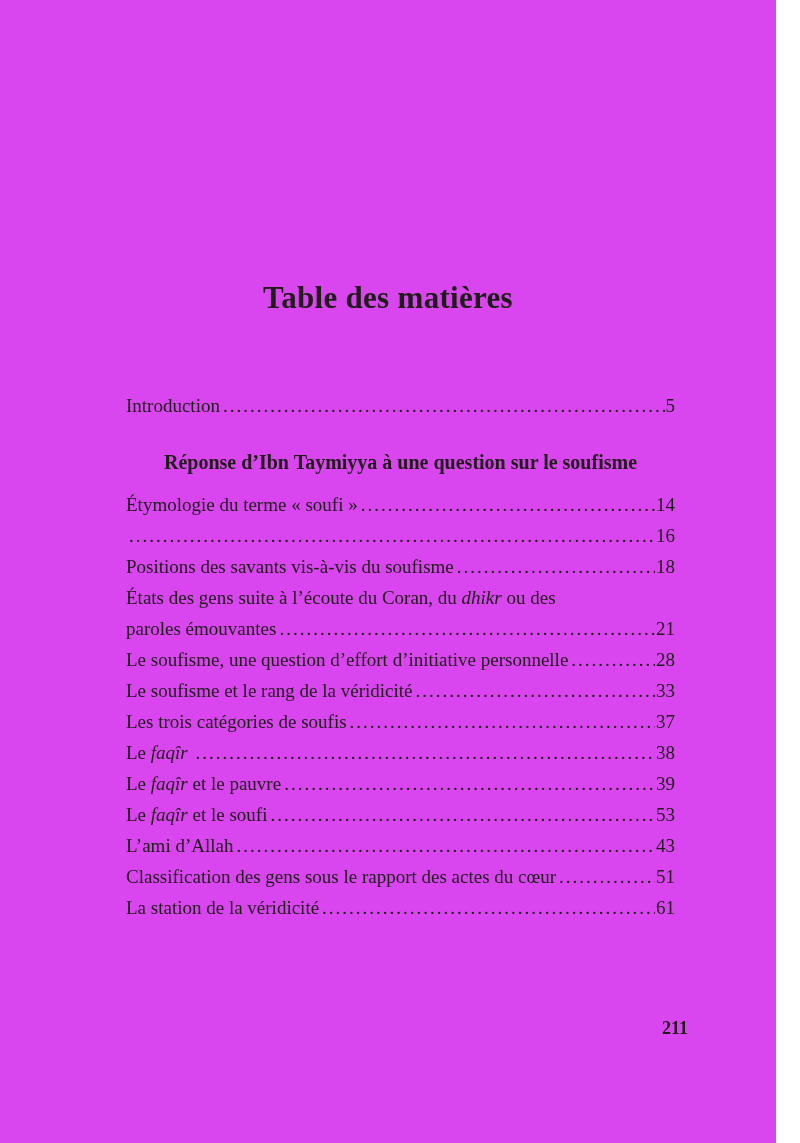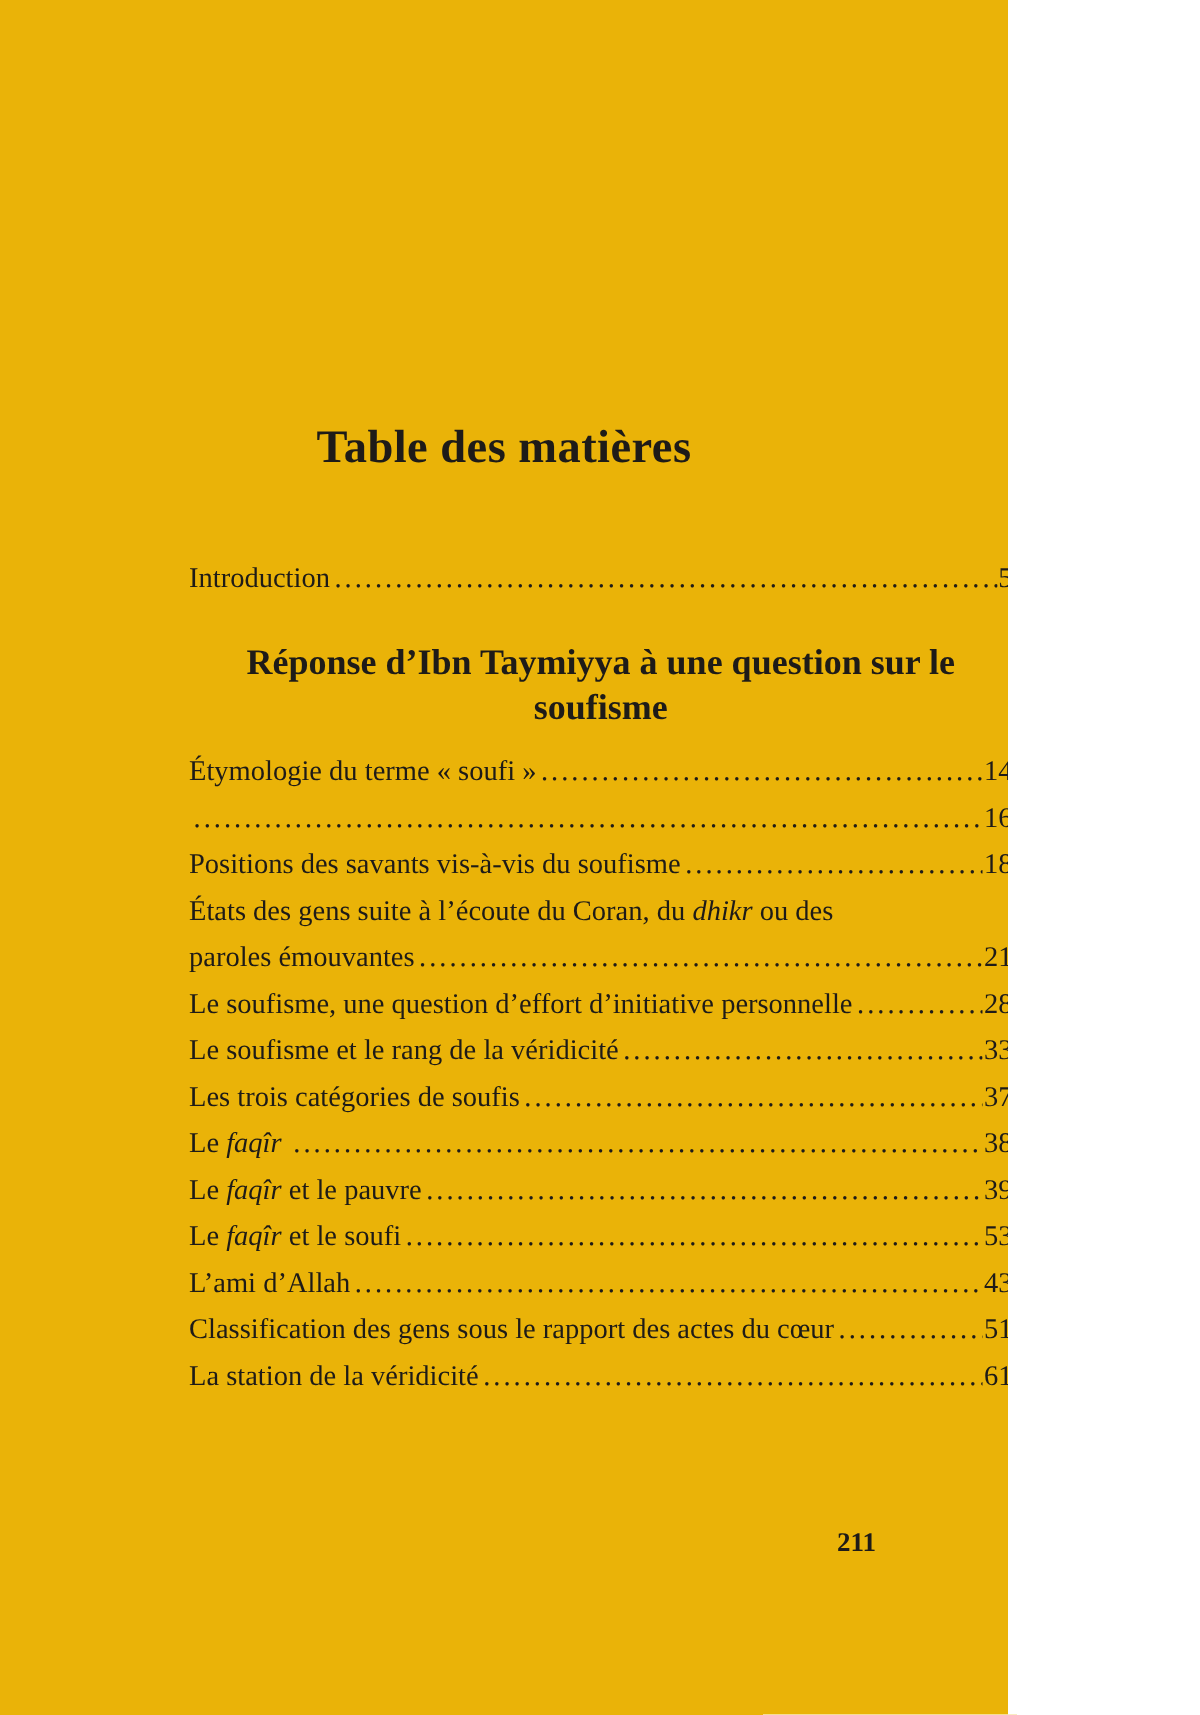--- a/index.html
+++ b/index.html
@@ -1,45 +1,45 @@
 <!DOCTYPE html>
 <html><head>
 <meta charset="utf-8">
 <style>
   html, body { margin: 0; padding: 0; background: #ffffff; }
   .page {
     position: relative;
-    width: 672px;
+    width: 776px;
     height: 1143px;
-    background: #eab308;
+    background: #d946ef;
     color: #1e1b18;
     font-family: "Liberation Serif", "DejaVu Serif", serif;
     overflow: hidden;
   }
   .title {
     position: absolute;
     top: 280px;
     left: 0;
     width: 100%;
     margin: 0;
     text-align: center;
     font-size: 31px;
     font-weight: 700;
     letter-spacing: 0.3px;
   }
   .toc {
     position: absolute;
-    top: 370px;
+    top: 390px;
     left: 126px;
     width: 549px;
   }
   .section-heading {
     margin: 26px 0 12px 0;
     text-align: center;
-    font-size: 24px;
+    font-size: 20px;
     font-weight: 700;
     line-height: 30px;
     white-space: pre-wrap;
   }
   .toc-section:first-child .section-heading { margin-top: 0; }
   .entry { margin: 0; }
   .entry-line {
     display: flex;
     align-items: baseline;
     font-size: 19px;

